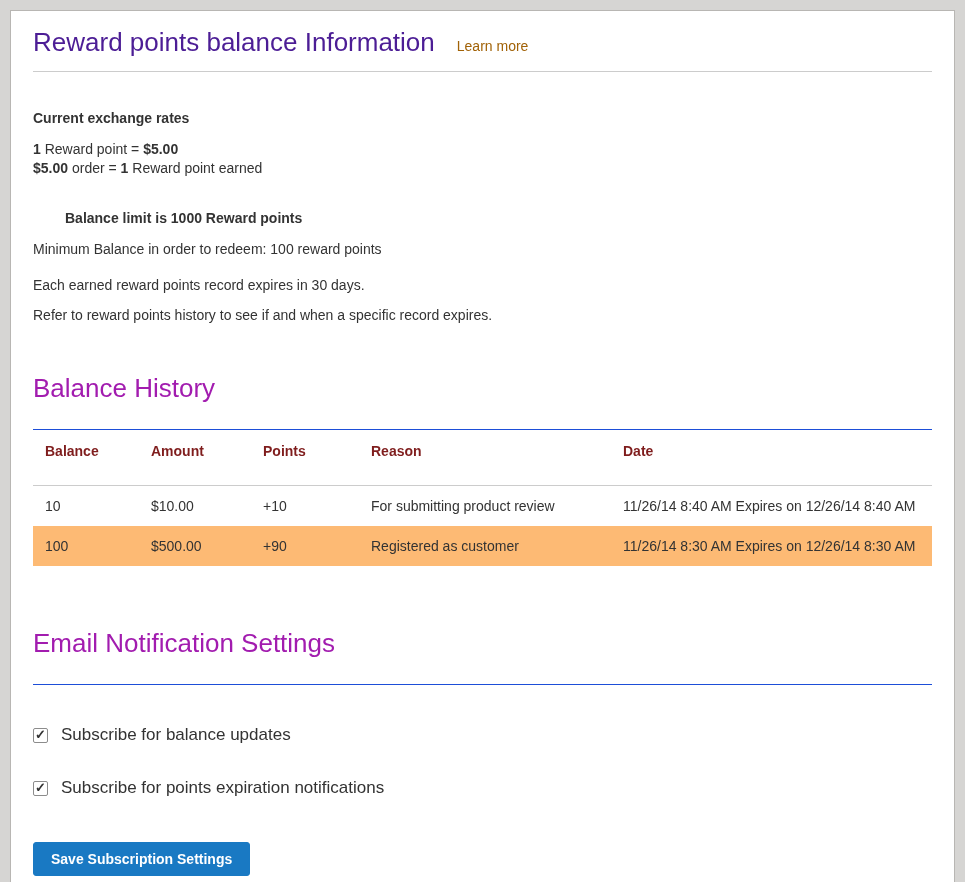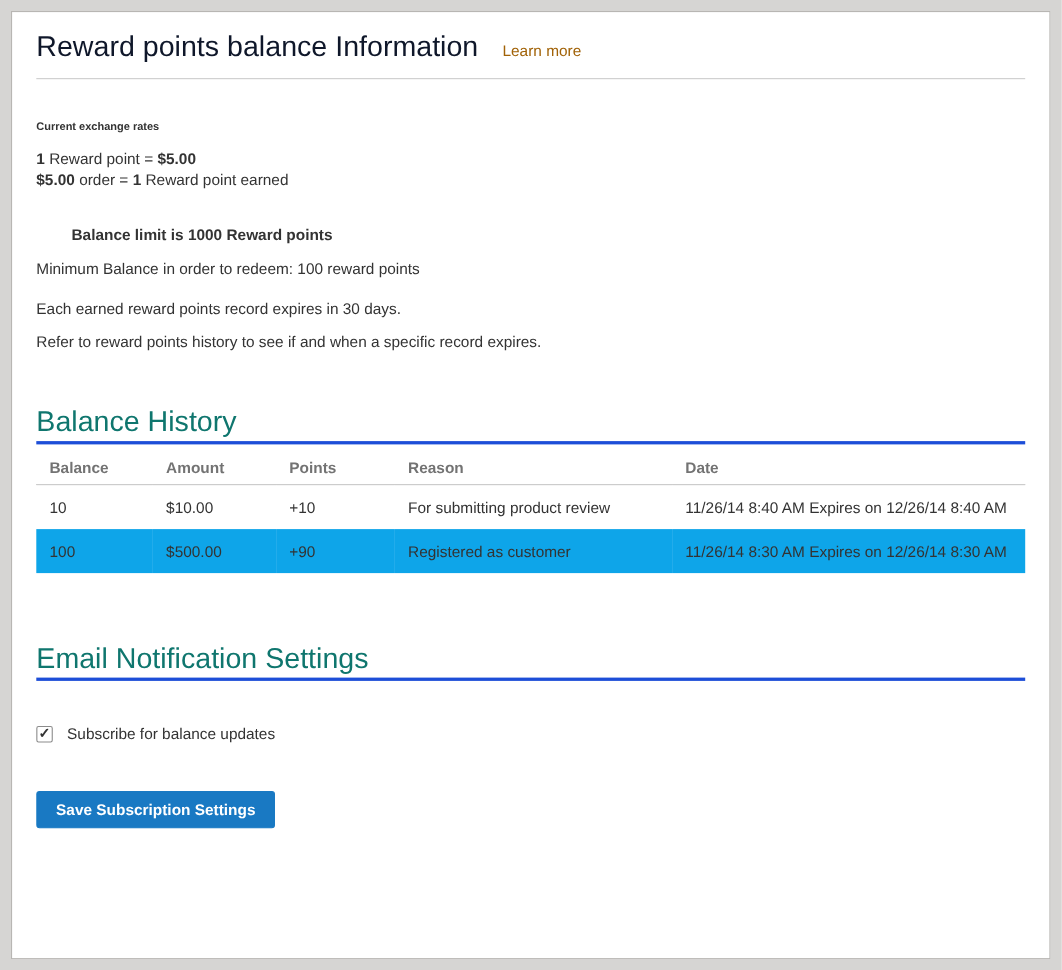--- a/index.html
+++ b/index.html
@@ -22,76 +22,76 @@
   
   .page-title-row {
     display: flex;
     align-items: baseline;
     padding: 16px 0 13px 0;
     border-bottom: 1px solid #cccccc;
   }
   .page-title {
     font-size: 26px;
     font-weight: 300;
-    color: #0f172a;
+    color: #4c1d95;
     letter-spacing: 0;
   }
   .learn-more {
     margin-left: 22px;
     font-size: 14px;
     color: #a16207;
     text-decoration: none;
     cursor: pointer;
   }
 
   
   .balance-summary {
     margin-top: 28px;
     font-size: 18px;
   }
 
   
   .section-sub { margin-top: 38px; }
-  .bold-line { font-weight: 700; font-size: 10px; }
+  .bold-line { font-weight: 700; font-size: 14px; }
   .rates-lines { margin-top: 14px; line-height: 19px; font-size: 14px; }
   .rates-lines strong { font-weight: 700; }
   .limit-bold { margin-top: 32px; font-weight: 700; margin-left: 32px; }
   .limit-plain { margin-top: 15px; }
   .expiry-bold { margin-top: 20px; font-weight: 400; }
   .expiry-plain { margin-top: 14px; }
 
   
   .section-heading {
     font-size: 26px;
     font-weight: 300;
-    color: #0f766e;
-    padding-bottom: 2px;
-    border-bottom: 3px solid #1d4ed8;
+    color: #a21caf;
+    padding-bottom: 25px;
+    border-bottom: 1px solid #1d4ed8;
   }
   .history-heading-wrap { margin-top: 50px; }
   .email-heading-wrap { margin-top: 62px; }
 
   
   table.history {
     width: 100%;
     border-collapse: collapse;
     font-size: 14px;
   }
   table.history th {
     text-align: left;
     font-weight: 700;
-    padding: 13px 10px 7px 12px;
+    padding: 13px 10px 26px 12px;
     border-bottom: 1px solid #cccccc;
-    color: #737373;
+    color: #7f1d1d;
   }
   table.history td {
     padding: 12px 10px 12px 12px;
     vertical-align: top;
   }
-  table.history tr.stripe td { background: #0ea5e9; }
+  table.history tr.stripe td { background: #fdba74; }
   .col-balance { width: 106px; }
   .col-amount  { width: 112px; }
   .col-points  { width: 108px; }
   .col-reason  { width: 252px; }
 
   
   .checkbox-row {
     display: flex;
     align-items: center;
     margin-top: 40px;
@@ -110,21 +110,21 @@
     flex: 0 0 auto;
   }
   input[type="checkbox"]:checked::after {
     content: "\2713";
     position: absolute;
     left: 1px; top: -2px;
     font-size: 13px;
     font-weight: 700;
     color: #333333;
   }
-  .checkbox-label { margin-left: 13px; font-size: 14px; cursor: pointer; }
+  .checkbox-label { margin-left: 13px; font-size: 17px; cursor: pointer; }
 
   .save-button {
     margin-top: 44px;
     display: inline-block;
     background: #1979c3;
     color: #ffffff;
     font-family: "Liberation Sans", "DejaVu Sans", sans-serif;
     font-size: 14px;
     font-weight: 700;
     border: 1px solid #1979c3;
@@ -195,16 +195,20 @@
   
   <div class="email-heading-wrap">
     <div class="section-heading">Email Notification Settings</div>
   </div>
 
   <div class="checkbox-row">
     <input type="checkbox" id="cb-balance" checked="" style="">
     <label class="checkbox-label" for="cb-balance">Subscribe for balance updates</label>
   </div>
 
+  <div class="checkbox-row">
+    <input type="checkbox" id="cb-expiration" checked="" style="">
+    <label class="checkbox-label" for="cb-expiration">Subscribe for points expiration notifications</label>
+  </div>
 
   <button class="save-button">Save Subscription Settings</button>
 
 </div>
 
 </body></html>

